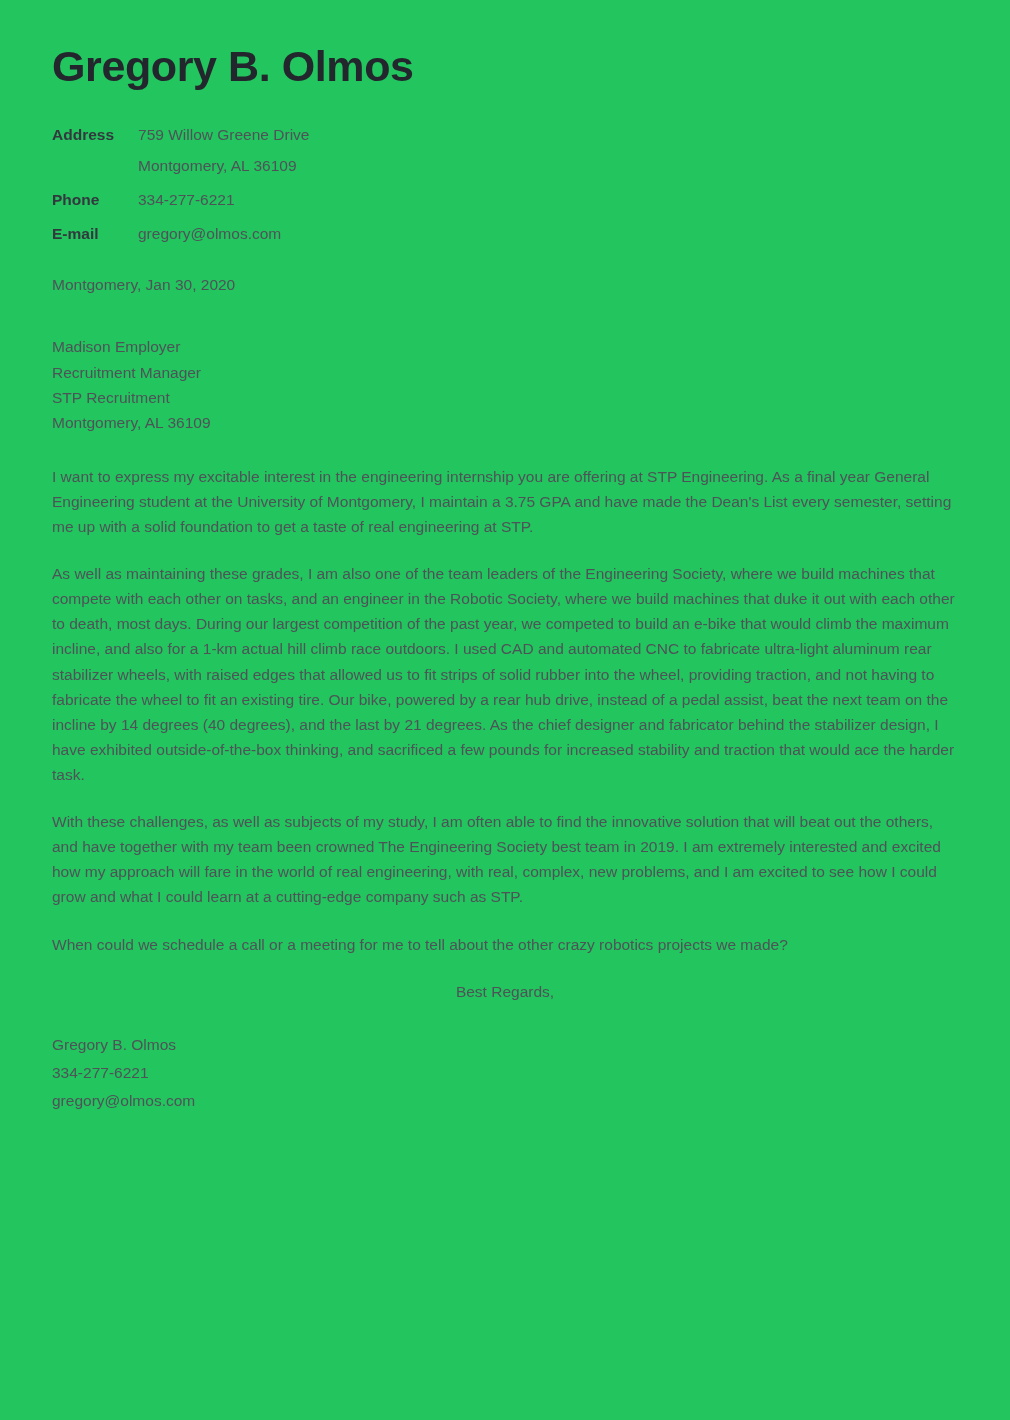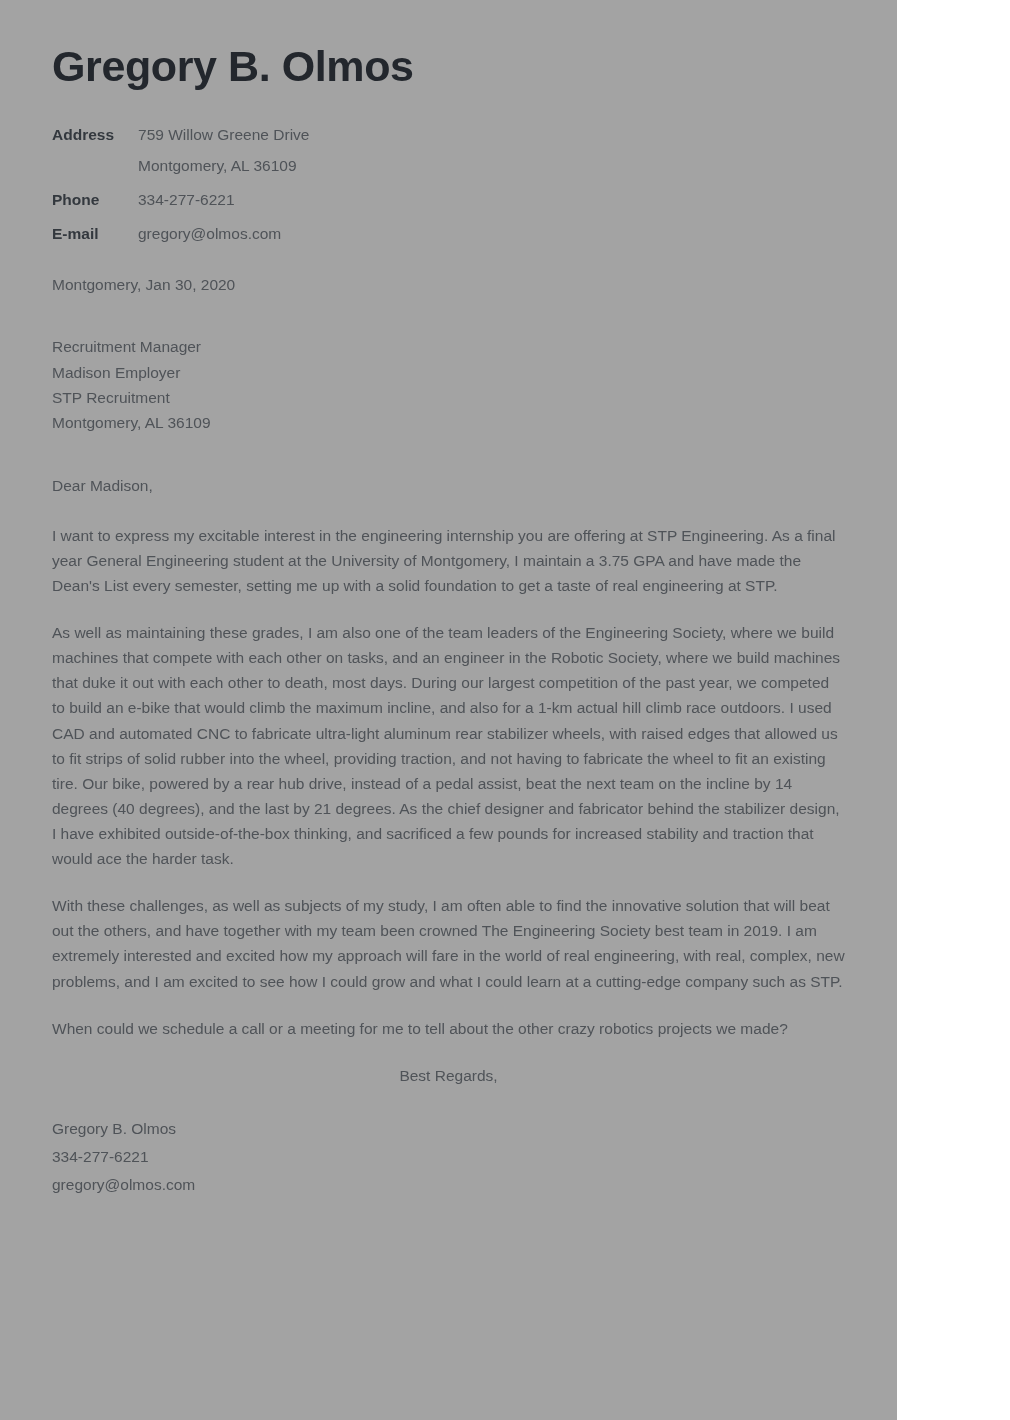--- a/index.html
+++ b/index.html
@@ -11,23 +11,23 @@
   body {
     width: 1010px;
     height: 1420px;
     font-family: "Liberation Sans", sans-serif;
     color: #555555;
     -webkit-font-smoothing: antialiased;
   }
 
   .page {
     position: relative;
-    width: 897px;
+    width: 1010px;
     height: 1420px;
-    background: #a3a3a3;
+    background: #22c55e;
     box-sizing: border-box;
     padding: 0 52px;
     overflow: hidden;
   }
 
   .doc-name {
     margin: 0;
     padding-top: 42px;
     font-size: 43px;
     line-height: 1.15;
@@ -138,27 +138,26 @@
       <span class="contact-values">
         <span class="value-line">gregory@olmos.com</span>
       </span>
     </div>
 
   </div>
 
   <div class="date-line">Montgomery, Jan 30, 2020</div>
 
   <div class="recipient-block">
+    <span class="recipient-line">Madison Employer</span>
     <span class="recipient-line">Recruitment Manager</span>
-    <span class="recipient-line">Madison Employer</span>
     <span class="recipient-line">STP Recruitment</span>
     <span class="recipient-line">Montgomery, AL 36109</span>
   </div>
 
-  <div class="salutation">Dear Madison,</div>
 
   <div class="body-block">
     <p class="body-paragraph">I want to express my excitable interest in the engineering internship you are offering at STP Engineering. As a final year General Engineering student at the University of Montgomery, I maintain a 3.75 GPA and have made the Dean's List every semester, setting me up with a solid foundation to get a taste of real engineering at STP.</p>
     <p class="body-paragraph">As well as maintaining these grades, I am also one of the team leaders of the Engineering Society, where we build machines that compete with each other on tasks, and an engineer in the Robotic Society, where we build machines that duke it out with each other to death, most days. During our largest competition of the past year, we competed to build an e-bike that would climb the maximum incline, and also for a 1-km actual hill climb race outdoors. I used CAD and automated CNC to fabricate ultra-light aluminum rear stabilizer wheels, with raised edges that allowed us to fit strips of solid rubber into the wheel, providing traction, and not having to fabricate the wheel to fit an existing tire. Our bike, powered by a rear hub drive, instead of a pedal assist, beat the next team on the incline by 14 degrees (40 degrees), and the last by 21 degrees. As the chief designer and fabricator behind the stabilizer design, I have exhibited outside-of-the-box thinking, and sacrificed a few pounds for increased stability and traction that would ace the harder task.</p>
     <p class="body-paragraph">With these challenges, as well as subjects of my study, I am often able to find the innovative solution that will beat out the others, and have together with my team been crowned The Engineering Society best team in 2019. I am extremely interested and excited how my approach will fare in the world of real engineering, with real, complex, new problems, and I am excited to see how I could grow and what I could learn at a cutting-edge company such as STP.</p>
     <p class="body-paragraph">When could we schedule a call or a meeting for me to tell about the other crazy robotics projects we made?</p>
   </div>
 
   <div class="closing-block">
     <span class="closing-line sign-off">Best Regards,</span>

